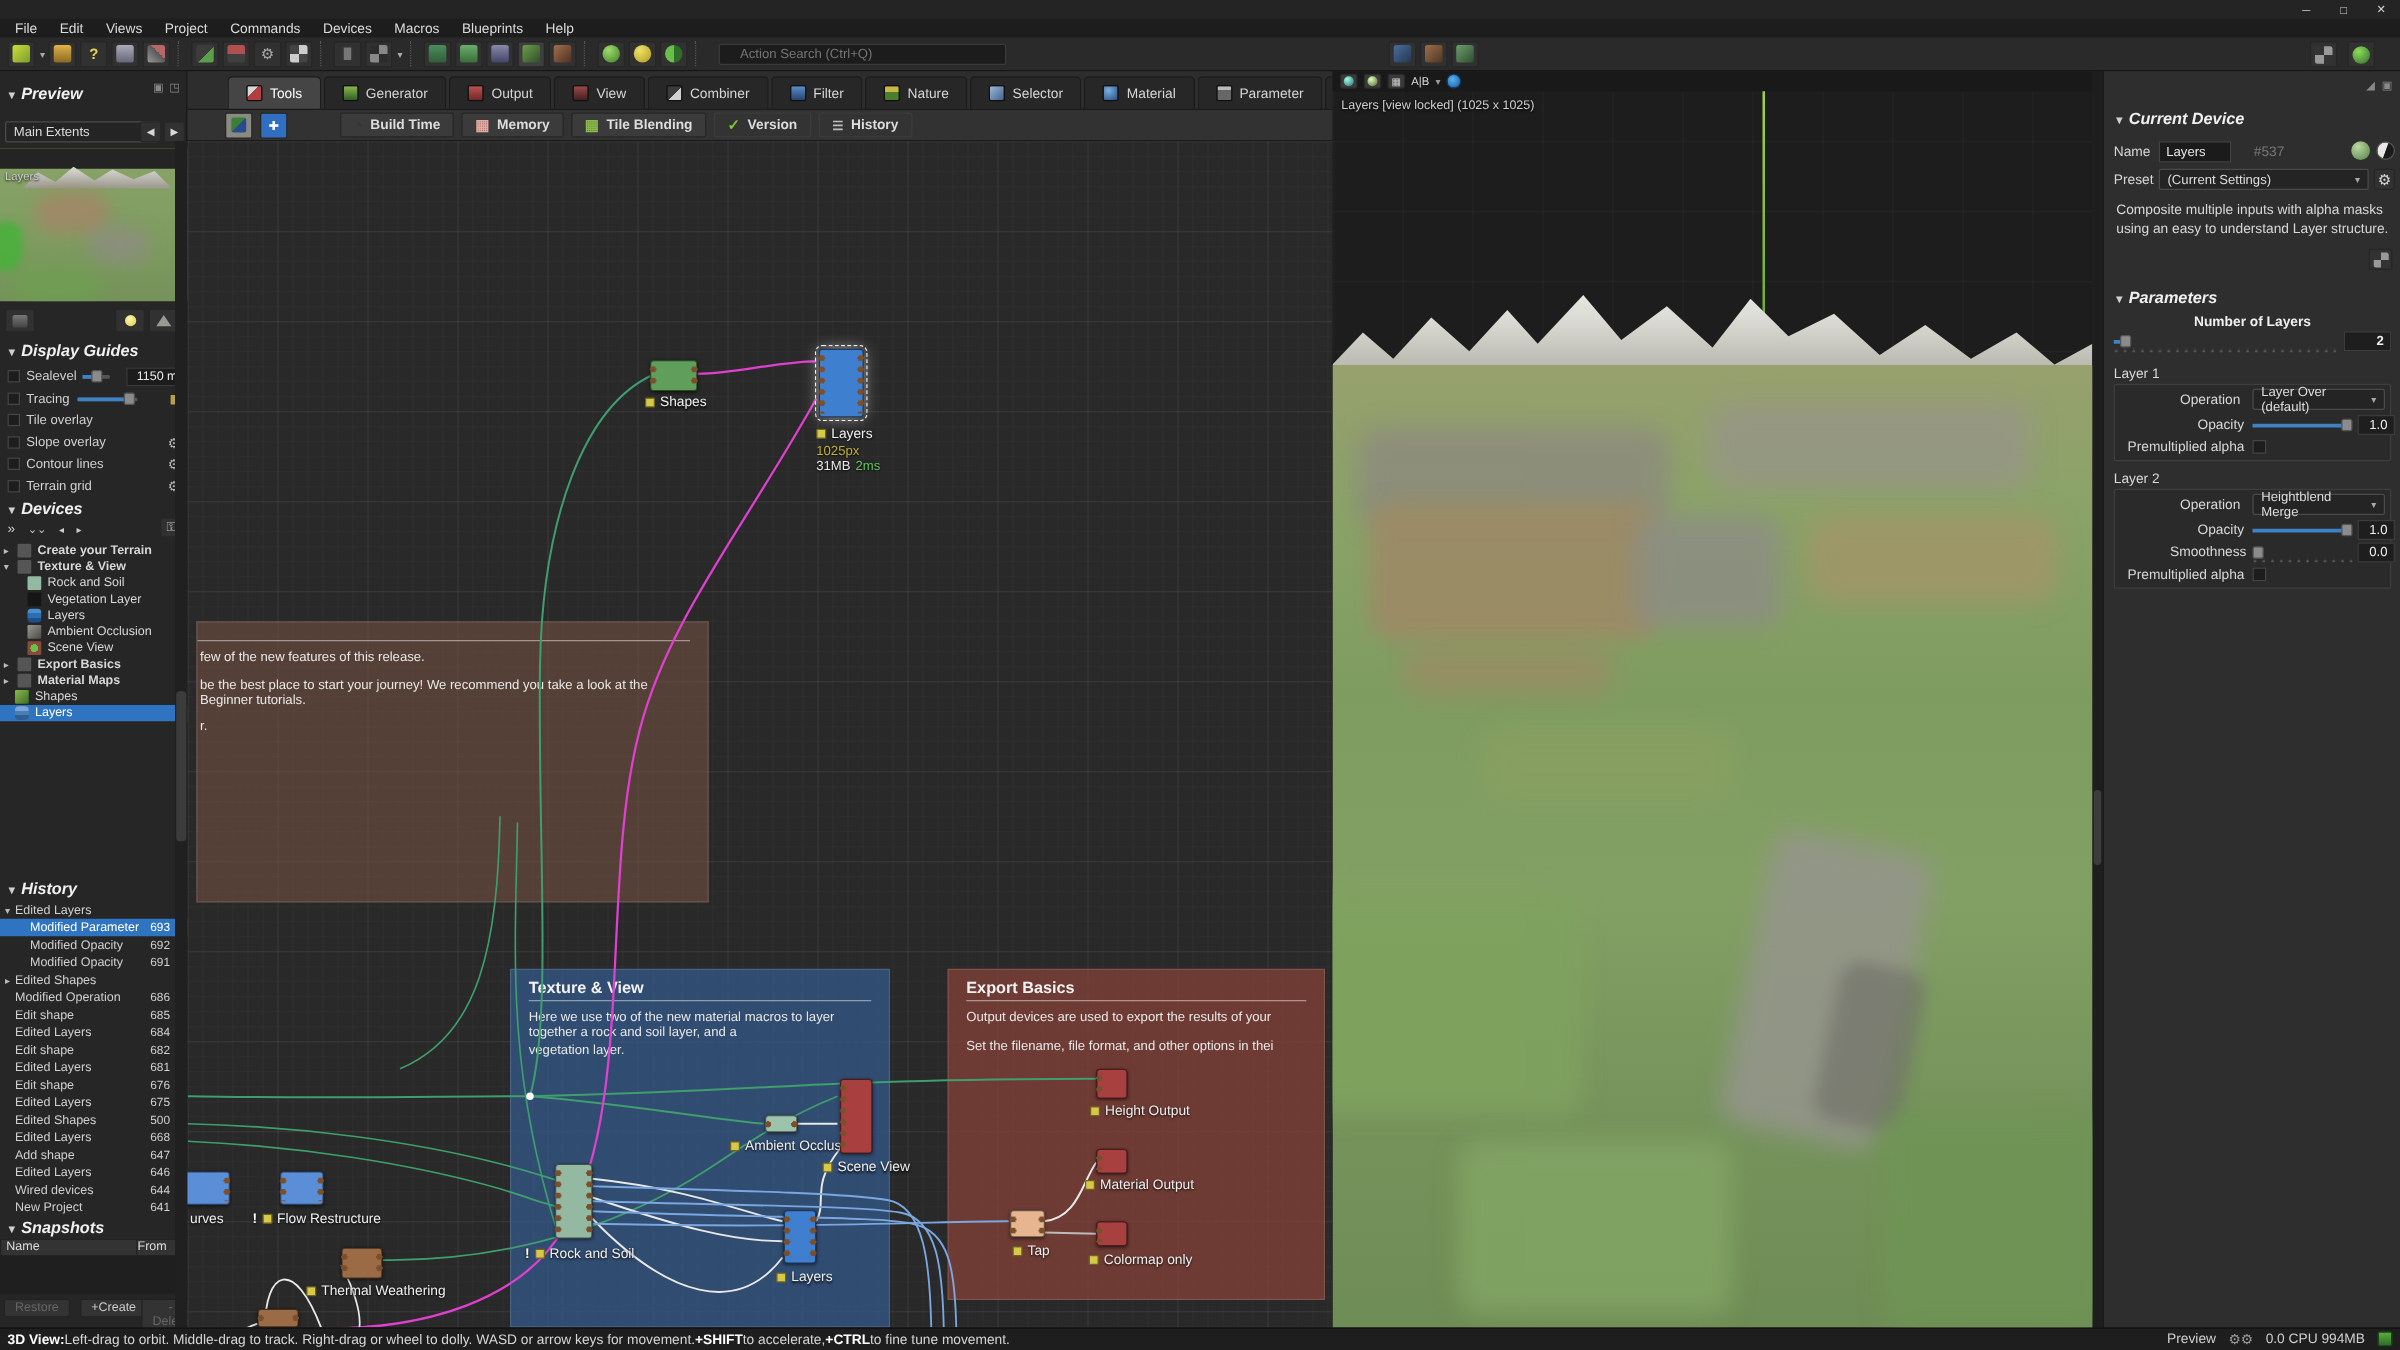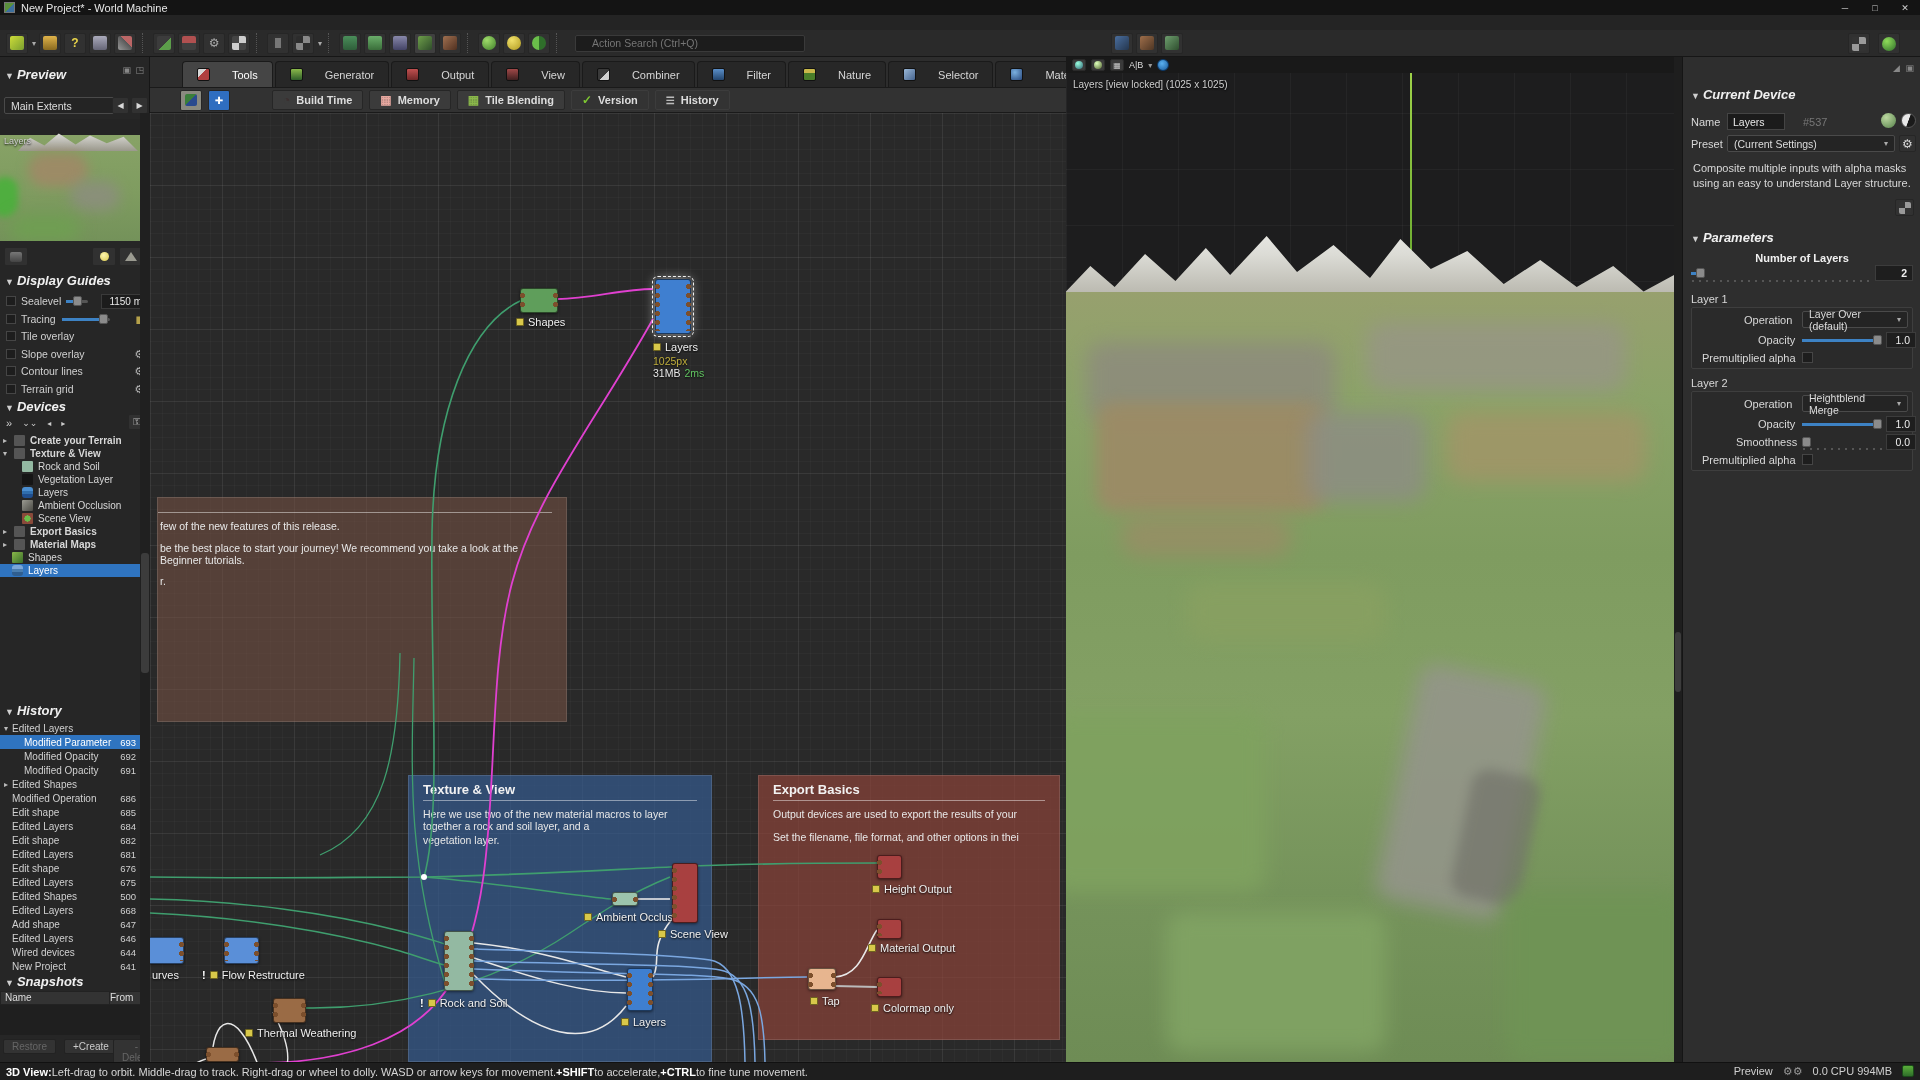--- a/index.html
+++ b/index.html
@@ -42,21 +42,21 @@
   .hist-row { position:absolute; left:0; width:150px; height:14px; display:flex; align-items:center; font-size:10px; color:#d0d0d0; }
   .hist-row.sel { background:#2f74c0; color:#fff; }
   .hist-row .exp { width:12px; text-align:center; font-size:8px; color:#bbb; }
   .hist-row .num { margin-left:auto; font-size:9.5px; }
   .hist-row .dash { width:14px; text-align:center; color:#d8c84a; font-weight:bold; }
   .snap-btn { background:#333; border:1px solid #222; border-radius:2px; color:#ccc; font-size:10px; padding:1px 8px; }
   .snap-btn.dis { color:#666; }
 
   
   #tabbar { left:150px; top:57px; width:916px; height:31px; background:#2d2d2d; border-bottom:1px solid #1a1a1a; display:flex; align-items:flex-end; padding-left:32px; }
-  .tab { height:26px; display:flex; align-items:center; gap:22px; padding:0 14px; font-size:11px; color:#d6d6d6; background:#272727; border:1px solid #1a1a1a; border-bottom:none; border-radius:4px 4px 0 0; margin-right:2px; }
+  .tab { height:26px; display:flex; align-items:center; gap:6px; padding:0 14px; font-size:11px; color:#d6d6d6; background:#272727; border:1px solid #1a1a1a; border-bottom:none; border-radius:4px 4px 0 0; margin-right:2px; }
   .tab.active { background:#454545; color:#fff; }
   .tab .ti { width:13px; height:13px; border-radius:2px; border:1px solid #111; }
   #devbar { left:150px; top:88px; width:916px; height:25px; background:#323232; border-bottom:1px solid #1a1a1a; display:flex; align-items:center; gap:6px; padding-left:10px; }
   .devbtn { height:20px; display:flex; align-items:center; gap:6px; background:#3b3b3b; border:1px solid #262626; border-radius:2px; padding:0 10px; font-size:11px; font-weight:bold; color:#ddd; }
   .devbtn .di { font-size:12px; }
   #canvas { left:150px; top:113px; width:916px; height:949px; overflow:hidden; background-color:#292929;
     background-image:
       linear-gradient(rgba(255,255,255,0.05) 1px, transparent 1px),
       linear-gradient(90deg, rgba(255,255,255,0.05) 1px, transparent 1px),
       linear-gradient(rgba(255,255,255,0.022) 1px, transparent 1px),
@@ -122,30 +122,37 @@
   [data-name="plus-icon"]::before { content:"\271A"; color:#fff; font-size:10px; }
   [data-name="history-icon"]::before { content:"\2630"; color:#bbb; font-size:10px; }
   [data-name="clock-icon"]::before { content:"\25D4"; color:#3b2f2f; }
   [data-name="lock-icon"]::before { content:"\26BF"; font-size:10px; color:#bbb; }
 </style>
 </head>
 <body>
 
 <div id="app" data-name="world-machine-app">
 
-  <div class="abs" id="titlebar" data-name="title-bar">
-    <span class="logo" data-name="app-logo-icon"></span>
-    <span data-name="window-title">New Project* - World Machine</span>
-  </div>
   <div id="win-controls" data-name="window-controls">
     <span class="wc" data-name="minimize-button">─</span>
     <span class="wc" data-name="maximize-button">□</span>
     <span class="wc close" data-name="close-button">✕</span>
   </div>
 
+  <div class="abs" id="menubar" data-name="menu-bar">
+    <span class="mi" data-name="menu-file">File</span>
+    <span class="mi" data-name="menu-edit">Edit</span>
+    <span class="mi" data-name="menu-views">Views</span>
+    <span class="mi" data-name="menu-project">Project</span>
+    <span class="mi" data-name="menu-commands">Commands</span>
+    <span class="mi" data-name="menu-devices">Devices</span>
+    <span class="mi" data-name="menu-macros">Macros</span>
+    <span class="mi" data-name="menu-blueprints">Blueprints</span>
+    <span class="mi" data-name="menu-help">Help</span>
+  </div>
 
   <div class="abs" id="toolbar" data-name="main-toolbar">
     <span class="tbi" data-name="new-wizard-icon">
         <span class="g" style="background:linear-gradient(135deg,#cddc39,#7a9e2f)"></span>
       </span>
       <span class="caret" data-name="new-caret-icon">▾</span>
     <span class="tbi" data-name="open-icon">
         <span class="g" style="background:linear-gradient(180deg,#e0b34a,#8a6a20)"></span>
       </span>
     <span class="tbi" data-name="help-icon" style="color:#e8d44a;font-weight:bold">?</span>

